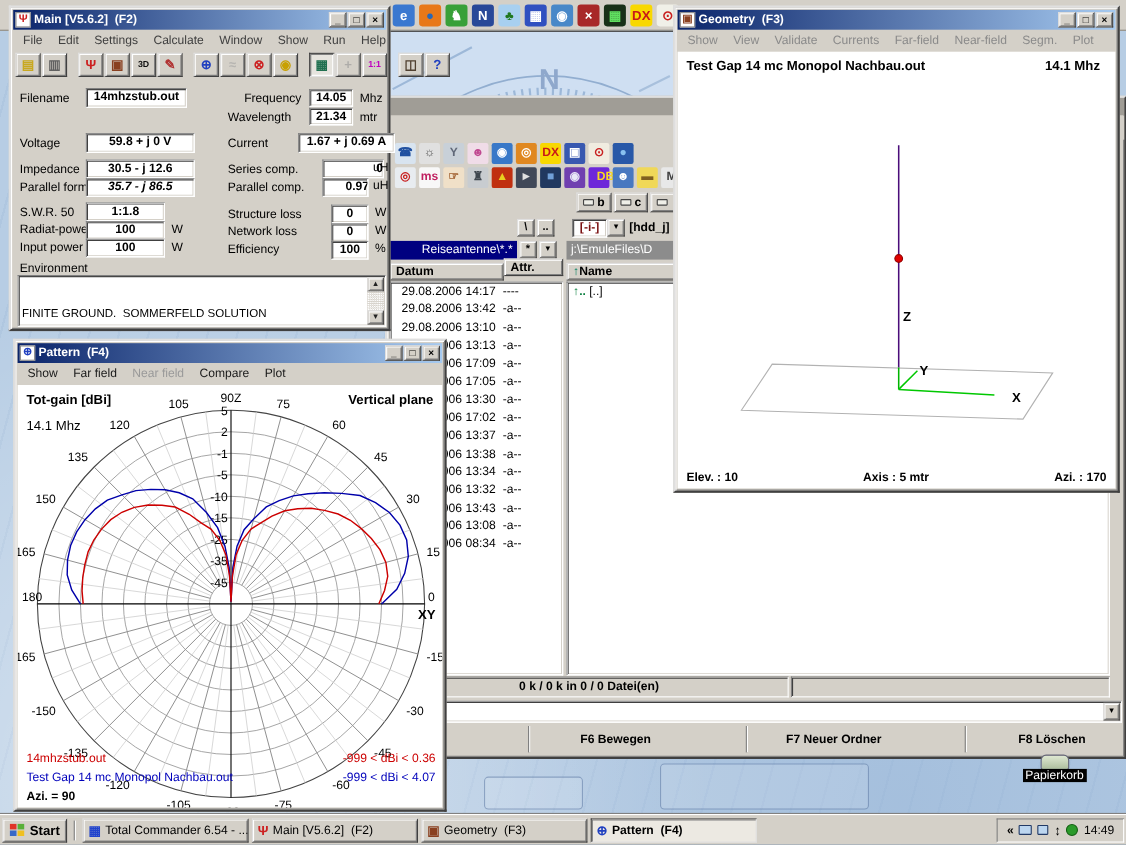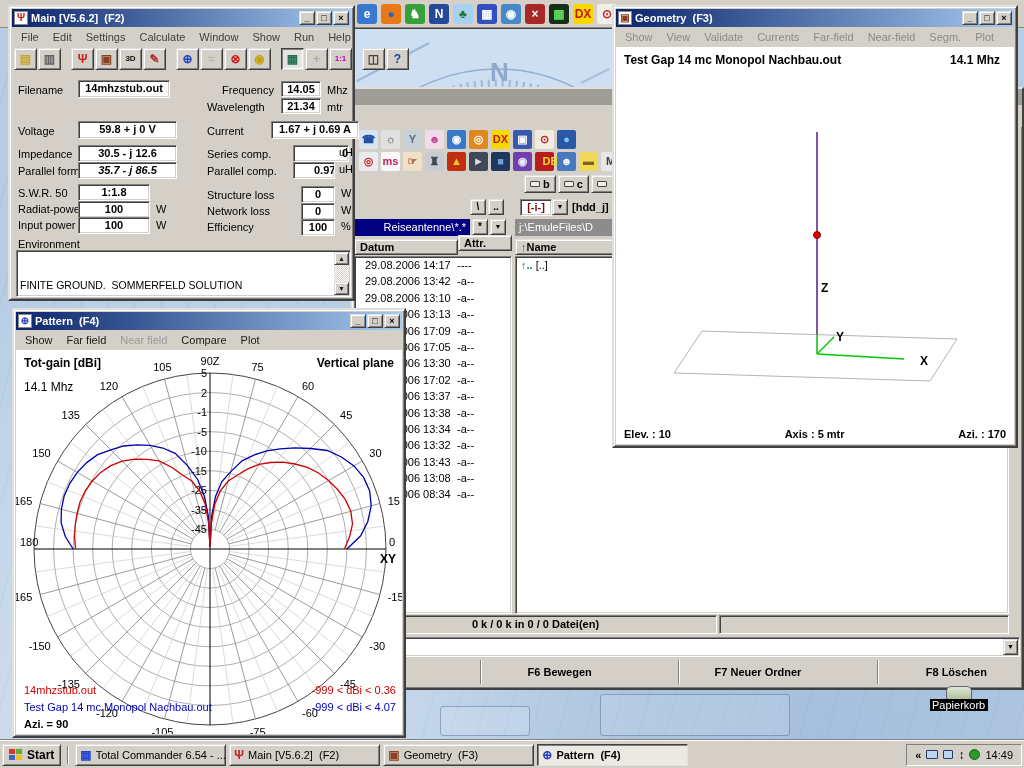--- a/index.html
+++ b/index.html
@@ -181,21 +181,21 @@
         </div>
         <div class="tctile" style="background: rgb(64, 72, 88);">
           <span style="color: rgb(224, 224, 224);">►</span>
         </div>
         <div class="tctile" style="background: rgb(32, 56, 96);">
           <span style="color: rgb(112, 160, 216);">■</span>
         </div>
         <div class="tctile" style="background: rgb(112, 64, 176);">
           <span style="color: rgb(232, 232, 248);">◉</span>
         </div>
-        <div class="tctile" style="background: #b91c1c; padding-left: 12px;">
+        <div class="tctile" style="background: #6d28d9; padding-left: 12px;">
           <span style="color: rgb(248, 216, 32);">DB</span>
         </div>
         <div class="tctile" style="background: rgb(72, 120, 192);">
           <span style="color: rgb(255, 255, 255);">☻</span>
         </div>
         <div class="tctile" style="background: rgb(240, 216, 88);">
           <span style="color: rgb(128, 96, 32);">▬</span>
         </div>
         <div class="tctile" style="background: rgb(232, 232, 232);">
           <span style="color: rgb(64, 64, 64);">M</span>

